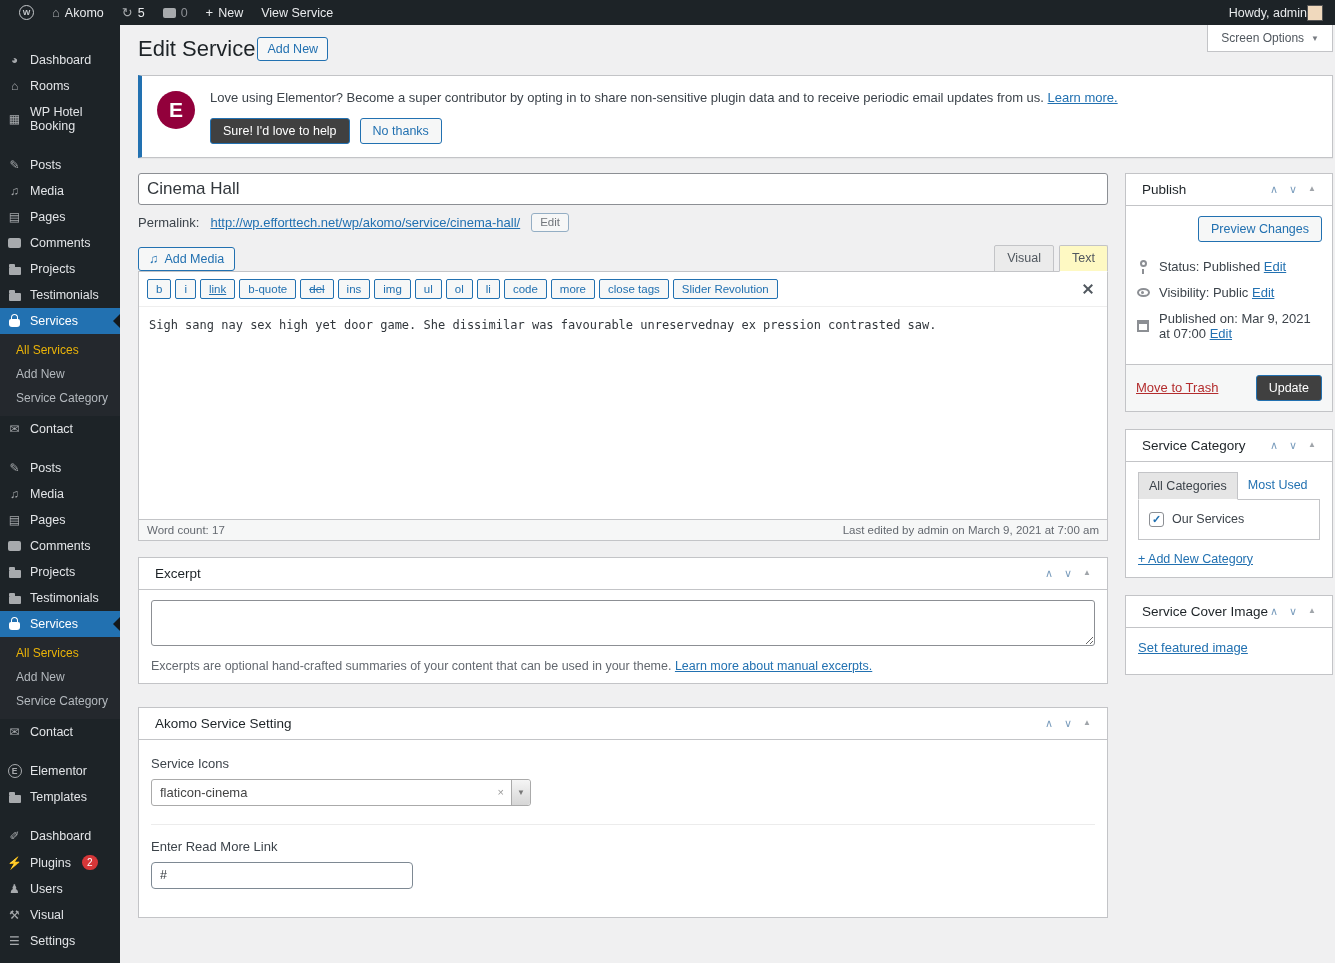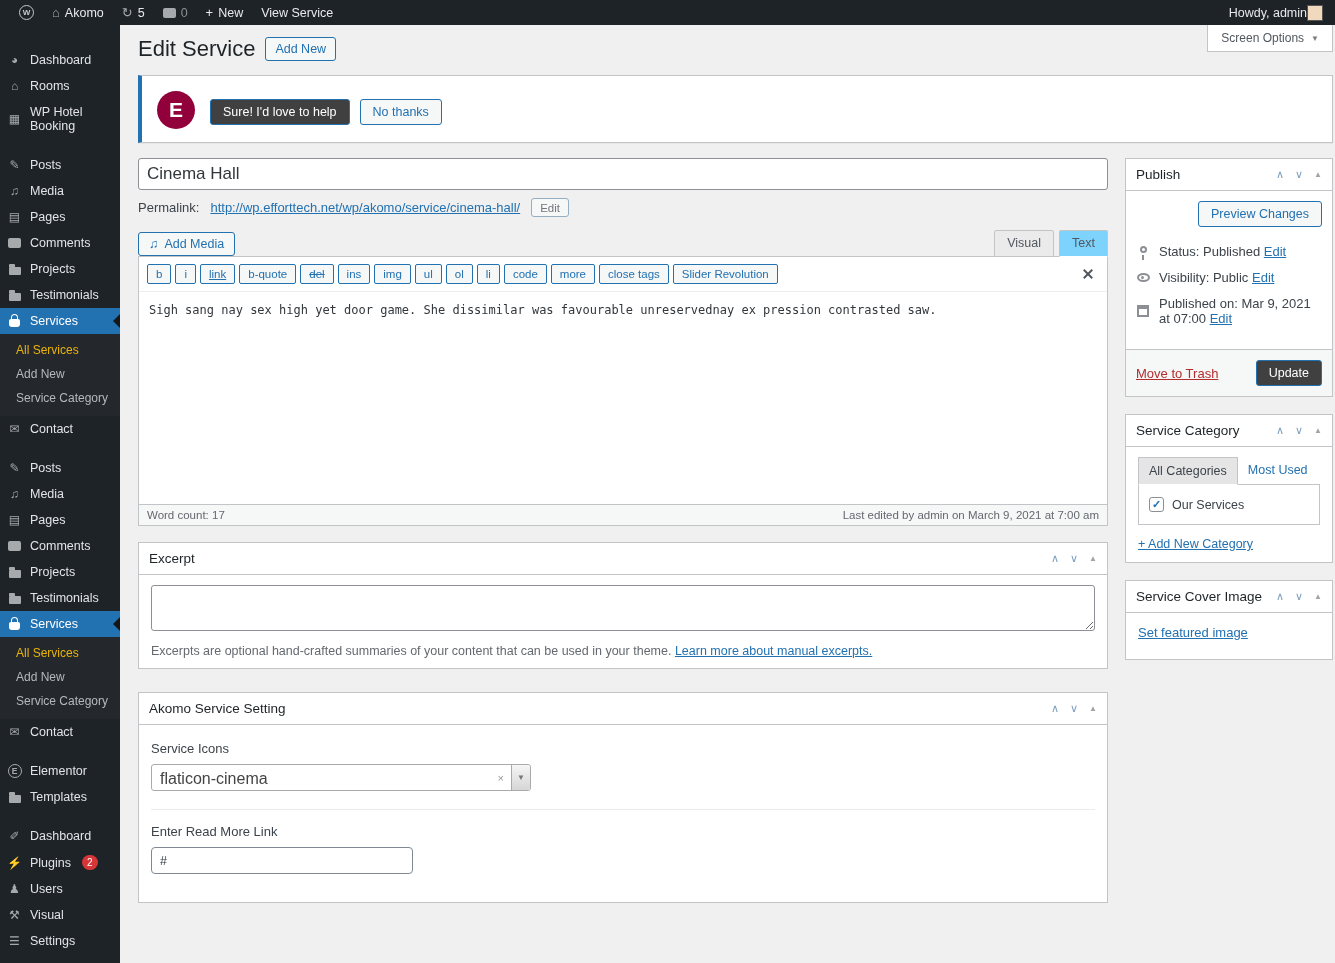--- a/index.html
+++ b/index.html
@@ -50,21 +50,21 @@
   .icon-folder::before { content:""; position:absolute; top:-3px; left:0; width:6px; height:3px; background:#a7aaad; border-radius:1px 1px 0 0; }
   .icon-bag { width:11px; height:8px; background:#fff; border-radius:2px 2px 3px 3px; position:relative; margin-top:4px; display:inline-block; }
   .icon-bag::before { content:""; position:absolute; top:-5px; left:1.5px; width:5px; height:5px; border:1.6px solid #fff; border-bottom:none; border-radius:4px 4px 0 0; }
   .circ-letter { width:14px; height:14px; border-radius:50%; border:1.4px solid #a7aaad; color:#a7aaad;
     display:inline-flex; align-items:center; justify-content:center; font-size:8.5px; font-weight:bold; }
 
   
   .screen-options { position:absolute; top:0; right:2px; background:#fff; border:1px solid #c3c4c7; border-top:none;
     padding:6px 13px; font-size:12px; color:#50575e; display:flex; align-items:center; gap:7px; cursor:pointer; z-index:5; }
   .screen-options .caret { font-size:8px; color:#787c82; }
-  .page-title-row { display:flex; align-items:center; gap:10px; padding:11px 0 6px; }
+  .page-title-row { display:flex; align-items:center; gap:2px; padding:11px 0 6px; }
   h1.page-title { margin:0; font-size:22px; font-weight:400; color:#1d2327; }
   .add-new-btn { border:1px solid #2271b1; color:#2271b1; background:#f6f7f7; padding:4px 9px; font-size:12.5px; border-radius:3px; cursor:pointer; }
 
   
   .notice { background:#fff; border:1px solid #c3c4c7; border-left:4px solid #2271b1; margin:7px 0 15px;
     padding:13px 15px; display:flex; gap:15px; align-items:flex-start; box-shadow:0 1px 1px rgba(0,0,0,.04); }
   .el-logo { width:38px; height:38px; border-radius:50%; background:#92003b; color:#fff; flex-shrink:0;
     display:flex; align-items:center; justify-content:center; font-size:21px; font-weight:bold; margin-top:2px; }
   .notice-text { font-size:13px; color:#3c434a; line-height:1.45; }
   .notice-buttons { margin-top:10px; display:flex; gap:10px; }
@@ -83,49 +83,49 @@
   .permalink-row { display:flex; align-items:center; gap:11px; font-size:13px; color:#3c434a; padding:8px 0 12px; }
   .edit-btn-sm { border:1px solid #94aec4; color:#72777c; background:#f6f7f7; font-size:11.5px; padding:2.5px 8px; border-radius:3px; cursor:pointer; }
 
   
   .editor-top { display:flex; justify-content:space-between; align-items:flex-end; }
   .add-media-btn { display:flex; align-items:center; gap:6px; background:#f6f7f7; border:1px solid #2271b1;
     color:#2271b1; padding:4px 10px; font-size:12.5px; border-radius:3px; cursor:pointer; }
   .editor-tabs { display:flex; }
   .ed-tab { padding:5px 12px 6px; font-size:12.5px; border:1px solid #c3c4c7; background:#ebebeb; color:#50575e;
     margin-left:5px; border-radius:2px 2px 0 0; cursor:pointer; position:relative; top:1px; }
-  .ed-tab.active { background:#7dd3fc; border-bottom-color:#fff; z-index:2; }
+  .ed-tab.active { background:#fef9c3; border-bottom-color:#fff; z-index:2; }
   .editor-box { border:1px solid #c3c4c7; background:#fff; margin-top:0; position:relative; z-index:1; }
   .qt-toolbar { padding:7px 8px; display:flex; gap:4px; align-items:center; border-bottom:1px solid #eee; }
   .qt-btn { border:1px solid #2271b1; background:#f6f7f7; color:#2271b1; font-size:11.5px; padding:3px 8px; border-radius:2px; cursor:pointer; }
   .qt-link { text-decoration:underline; }
   .qt-del { text-decoration:line-through; }
   .dfw { margin-left:auto; width:14px; height:14px; position:relative; cursor:pointer; margin-right:4px; }
   .dfw::before,.dfw::after { content:""; position:absolute; left:1px; top:6px; width:12px; height:2px; background:#50575e; }
   .dfw::before { transform:rotate(45deg); }
   .dfw::after { transform:rotate(-45deg); }
   .editor-area { height:212px; padding:9px 10px; font-family:"DejaVu Sans Mono", monospace; font-size:12px; color:#32373c; line-height:1.5; cursor:text; }
   .editor-statusbar { display:flex; justify-content:space-between; border-top:1px solid #c3c4c7; background:#f6f7f7;
     padding:4px 8px; font-size:11.5px; color:#646970; }
 
   
   .postbox { background:#fff; border:1px solid #c3c4c7; margin-bottom:17px; }
-  .postbox-header { display:flex; justify-content:space-between; align-items:center; padding:8px 10px;
+  .postbox-header { display:flex; justify-content:space-between; align-items:center; padding:8px 16px;
     border-bottom:1px solid #c3c4c7; font-size:13.5px; color:#1d2327; }
   .handles { display:flex; gap:11px; align-items:center; }
   .chev { color:#7b9dbd; font-size:11px; cursor:pointer; line-height:1; }
   .toggle-tri { color:#a0a5aa; font-size:8px; cursor:pointer; line-height:1; }
   .postbox-body { padding:10px 12px; }
 
   .excerpt-textarea { width:100%; height:46px; border:1px solid #8c8f94; border-radius:3px; resize:vertical; font-family:inherit; }
   .help { font-size:12.5px; color:#646970; margin-top:9px; }
 
   .field-label { font-size:13px; color:#3c434a; margin:6px 0 8px; }
   .select2 { width:380px; display:flex; align-items:stretch; border:1px solid #aaa; border-radius:3px; background:#fff; height:27px; cursor:pointer; }
-  .select2-text { flex:1; padding:5px 8px; font-size:16px; color:#444; }
+  .select2-text { flex:1; padding:5px 8px; font-size:13px; color:#444; }
   .select2-clear { color:#999; font-size:11px; align-self:center; padding:0 7px; cursor:pointer; }
   .select2-arrow { width:19px; background:linear-gradient(#f5f5f5,#d6d6d6); border-left:1px solid #aaa;
     border-radius:0 3px 3px 0; display:flex; align-items:center; justify-content:center; cursor:pointer; }
   .select2-arrow span { font-size:8px; color:#777; }
   .hr { border:none; border-top:1px solid #ececec; margin:18px 0 14px; }
   .readmore-input { width:262px; height:27px; border:1px solid #7e8993; border-radius:4px; padding:2px 8px; font-size:12.5px; color:#32373c; font-family:inherit; }
 
   
   .preview-row { display:flex; justify-content:flex-end; padding:10px 10px 2px; }
   .misc-section { padding:4px 10px 12px; }
@@ -341,20 +341,24 @@
     </div>
 
     <div class="page-title-row">
       <h1 class="page-title">Edit Service</h1>
       <button class="add-new-btn">Add New</button>
     </div>
 
     <div class="notice">
       <div class="el-logo">E</div>
       <div>
+        <div class="notice-text">
+          <span>Love using Elementor? Become a super contributor by opting in to share non-sensitive plugin data and to receive periodic email updates from us.</span>
+          <a class="link">Learn more.</a>
+        </div>
         <div class="notice-buttons">
           <button class="btn-primary">Sure! I'd love to help</button>
           <button class="btn-secondary">No thanks</button>
         </div>
       </div>
     </div>
 
     <div class="columns">
 
       <div class="col-main">

